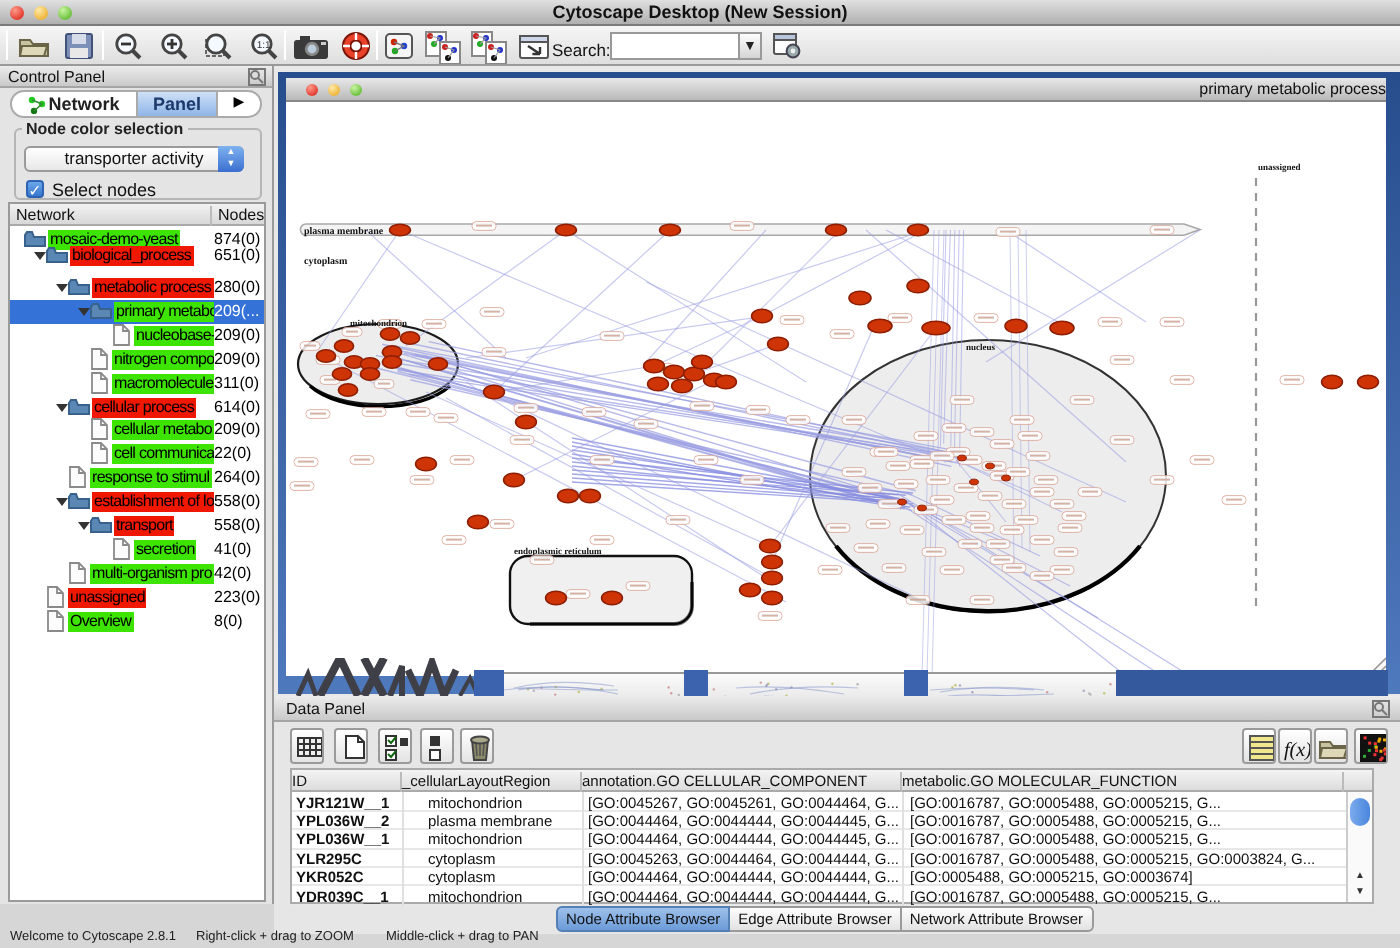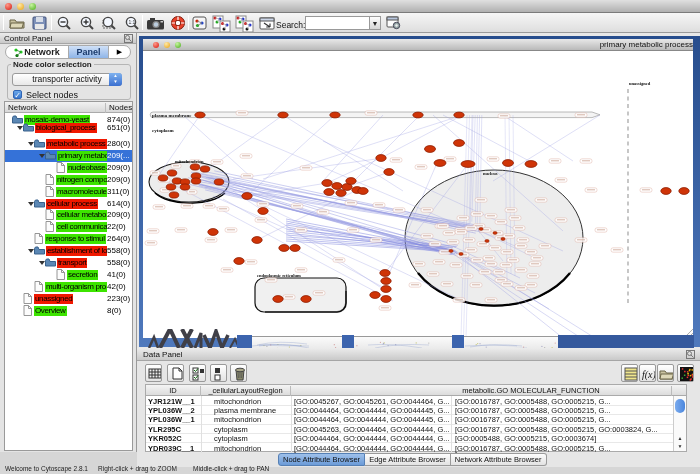--- a/index.html
+++ b/index.html
@@ -43,29 +43,30 @@
 #ftitle{position:absolute;left:4px;top:3px;width:550px;height:12px;background:linear-gradient(#e8e8e8,#b9b9b9);border-bottom:1px solid #888}
 #ftitle span{position:absolute;width:100%;text-align:right;font-size:8px;color:#111;top:1px}
 #canvas{position:absolute;left:4px;top:15px;width:550px;height:287px;background:#fff;overflow:hidden}
 #strip{left:142px;top:329px;width:556px;height:19px}
 #dp{left:137px;top:348px;width:563px;height:119px;background:#e6e6e6}
 #dphead{position:absolute;left:0;top:0;width:563px;height:13px;background:linear-gradient(#ececec,#c9c9c9);border-bottom:1px solid #a5a5a5}
 #dphead span{position:absolute;left:6px;top:2px;font-size:8px;color:#111}
 .dbtn{position:absolute;top:16px;width:17px;height:18px;background:linear-gradient(#ffffff,#e3e3e3);border:1px solid #9a9a9a;border-radius:2px}
 #dtable{position:absolute;left:8px;top:36px;width:542px;height:68px;background:#fff;border:1px solid #aaa}
 #dhead{position:absolute;left:0;top:0;width:100%;height:11px;background:linear-gradient(#f4f4f4,#dcdcdc);border-bottom:1px solid #aaa;font-size:7.5px;color:#111}
-#dhead div{position:absolute;top:1px;text-align:center;border-right:1px solid #bbb;height:10px}
+#dhead div{position:absolute;top:1px;border-right:1px solid #bbb;height:10px}
 .drow{position:absolute;height:9.4px;width:100%;font-size:7.5px;color:#111;white-space:nowrap;border-bottom:1px solid #e8e8e8}
 .drow div{position:absolute;top:0}
 .dsb{position:absolute;right:0px;top:11px;width:13px;height:55px;background:#fafafa;border-left:1px solid #ccc}
 #dtabs{position:absolute;left:141px;top:105px;height:13px;font-size:7.5px;white-space:nowrap}
 .dtab{display:inline-block;height:13px;line-height:12px;padding:0 4px;background:linear-gradient(#fdfdfd,#e2e2e2);border:1px solid #9a9a9a;border-left:none;color:#111}
 .dtab.sel{background:linear-gradient(#9ec0ea,#6b9bd8);border:1px solid #5580b5}
 </style></head><body>
 <div class="abs" id="titlebar">
+  <div class="abs" id="title">Cytoscape Desktop (New Session)</div>
   <div class="tl" style="left:5px;background:radial-gradient(circle at 35% 30%,#ff9a8a,#e33e32 70%)"></div>
   <div class="tl" style="left:17px;background:radial-gradient(circle at 35% 30%,#ffe9a8,#efb73e 70%)"></div>
   <div class="tl" style="left:29px;background:radial-gradient(circle at 35% 30%,#c8f5a0,#6fc242 70%)"></div>
 </div>
 <div class="abs" id="toolbar">
   <div class="sep" style="left:3px"></div>
   <div class="sep" style="left:51px"></div>
   <div class="sep" style="left:142px"></div>
   <div class="sep" style="left:188px"></div>
   <svg class="abs" style="left:9px;top:3px" width="16" height="14" viewBox="0 0 16 14">
@@ -849,20 +850,21 @@
         <rect x="8.9" y="6.1" width="1.5" height="1.5" fill="#e33"></rect>
         <rect x="12.3" y="13.3" width="1.5" height="1.5" fill="#e33"></rect>
         <rect x="9.1" y="7.6" width="1.5" height="1.5" fill="#3a3"></rect>
         <rect x="9.4" y="7.9" width="1.5" height="1.5" fill="#ea0"></rect>
         <rect x="13.9" y="11.2" width="1.5" height="1.5" fill="#e33"></rect>
       </svg></div>
   <div id="dtable">
     <div id="dhead">
         <div style="left:0px;width:55px;">ID</div>
 <div style="left:55px;width:90px;">_cellularLayoutRegion</div>
+<div style="left:145px;width:160px;">annotation.GO CELLULAR_COMPONENT</div>
 <div style="left:305px;width:221px;padding-right:60px;">metabolic.GO MOLECULAR_FUNCTION</div>
       </div>
     <div class="drow" style="top:11.5px">
         <div style="left:2px;font-weight:bold">YJR121W__1</div>
         <div style="left:68px">mitochondrion</div>
         <div style="left:148px">[GO:0045267, GO:0045261, GO:0044464, G...</div>
         <div style="left:309px">[GO:0016787, GO:0005488, GO:0005215, G...</div>
       </div>
 <div class="drow" style="top:20.9px">
         <div style="left:2px;font-weight:bold">YPL036W__2</div>

